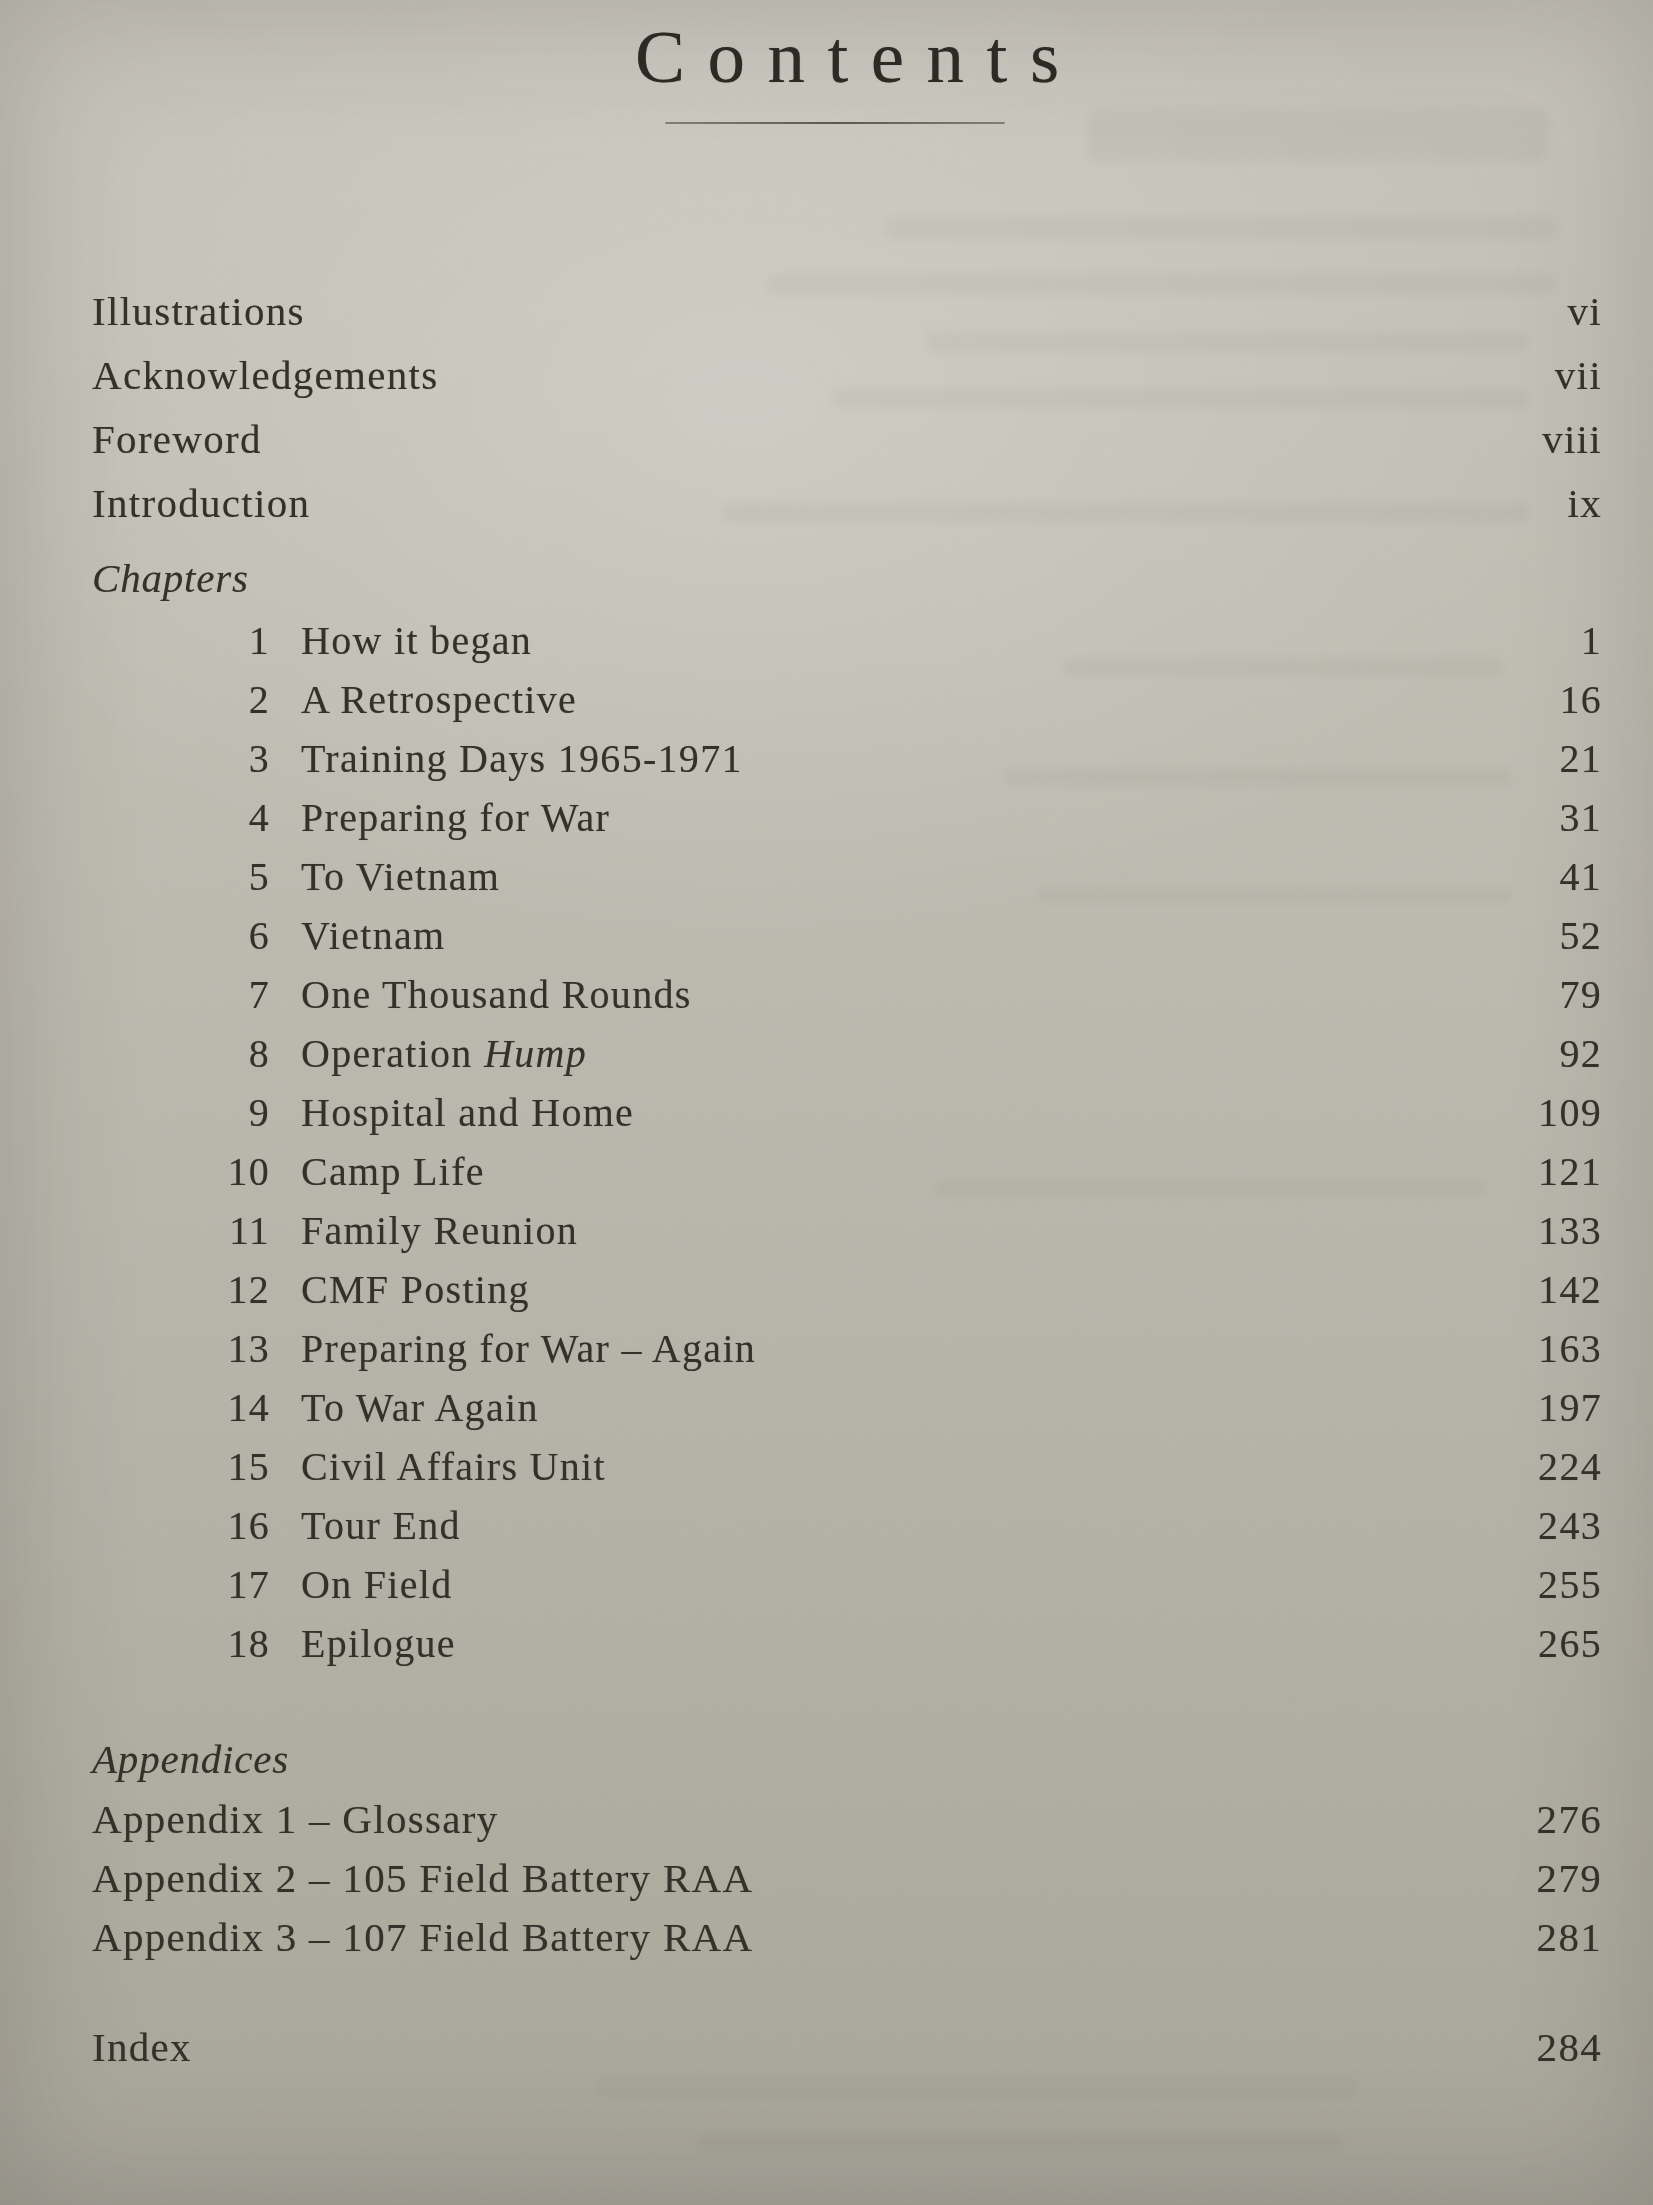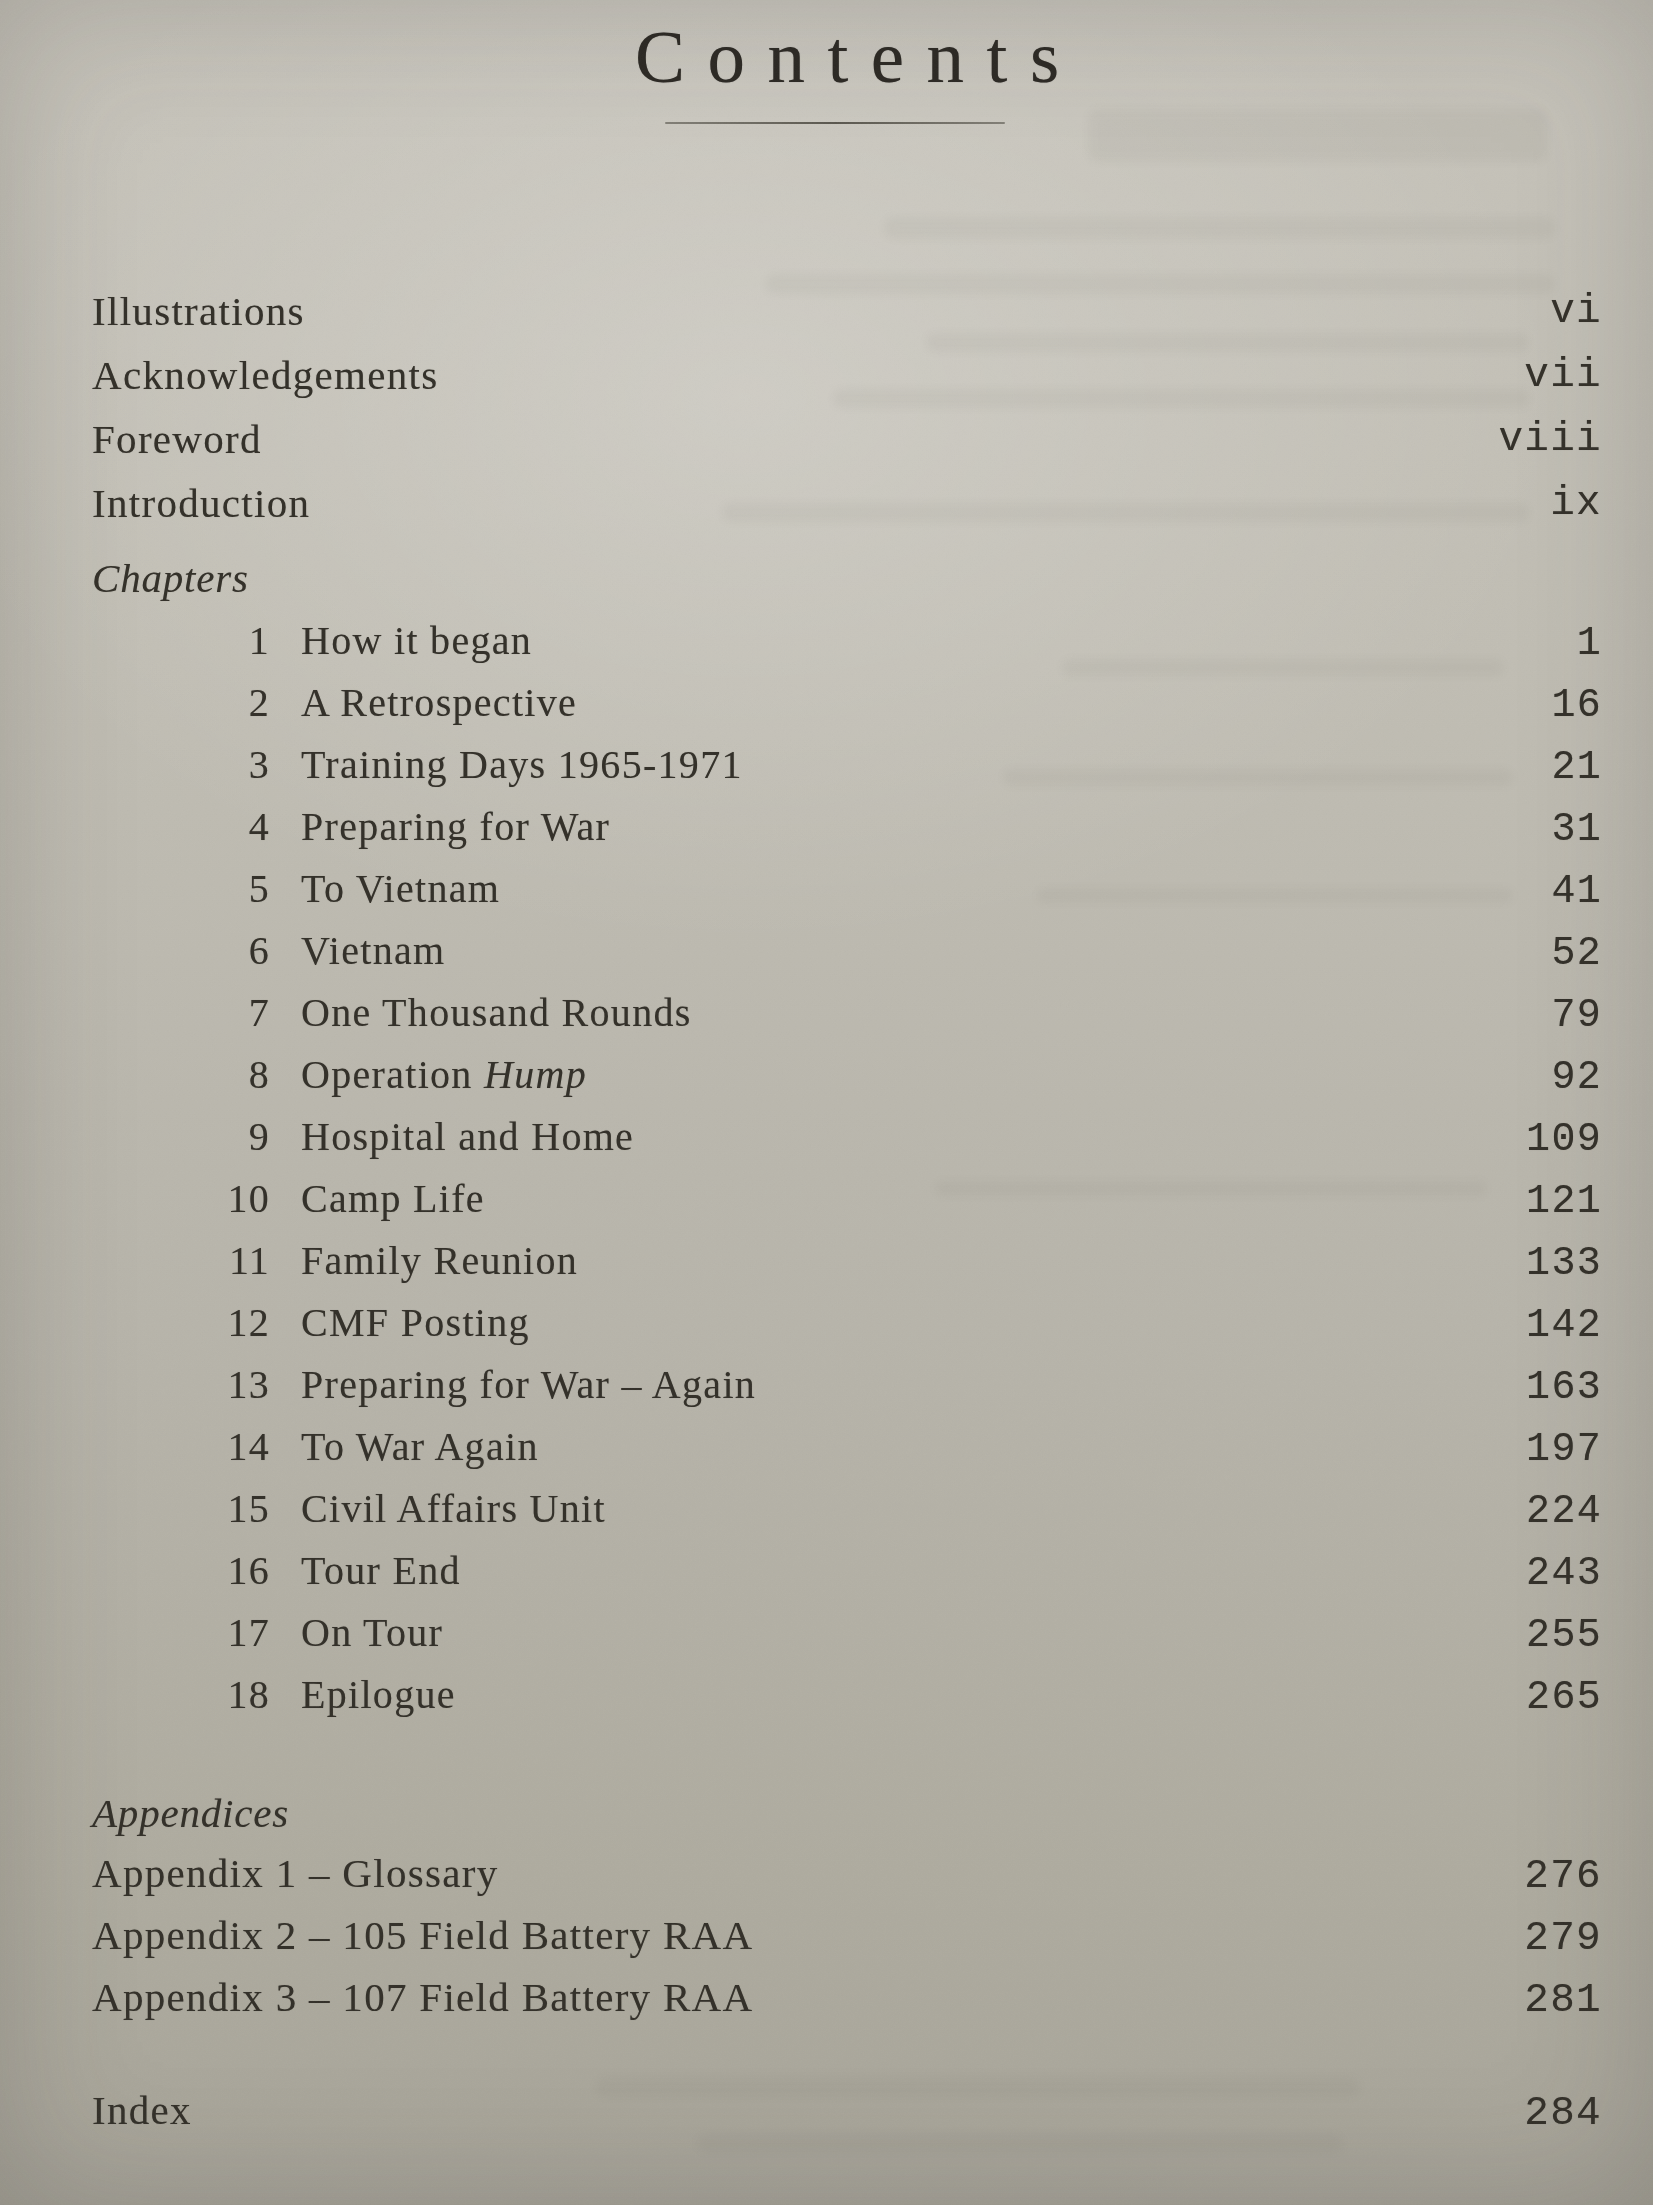--- a/index.html
+++ b/index.html
@@ -44,21 +44,21 @@
   }
   
   ul { list-style: none; margin: 0; padding: 0; }
   .row {
     display: flex;
     align-items: baseline;
     font-size: 41px;
     letter-spacing: 1.3px;
     text-shadow: 0 0 0.8px rgba(50,47,40,0.35);
   }
-  .row .pagenum { margin-left: auto; text-align: right; font-family: Liberation Mono, monospace; }
+  .row .pagenum { margin-left: auto; text-align: right; }
   
   .front-matter { margin-top: 155px; }
   .front-matter .row { line-height: 64px; align-items: center; }
   
   .section-heading {
     font-style: italic;
     font-size: 41px;
     letter-spacing: 0.8px;
     text-shadow: 0 0 0.8px rgba(50,47,40,0.35);
   }
@@ -234,21 +234,21 @@
   </li>
 
   <li class="row">
     <span class="chapnum">16</span>
     <span class="chapter-title"><span>Tour End</span><span class="ital"></span></span>
     <span class="pagenum">243</span>
   </li>
 
   <li class="row">
     <span class="chapnum">17</span>
-    <span class="chapter-title"><span>On Tour</span><span class="ital"></span></span>
+    <span class="chapter-title"><span>On Field</span><span class="ital"></span></span>
     <span class="pagenum">255</span>
   </li>
 
   <li class="row">
     <span class="chapnum">18</span>
     <span class="chapter-title"><span>Epilogue</span><span class="ital"></span></span>
     <span class="pagenum">265</span>
   </li>
 </ul>
 

